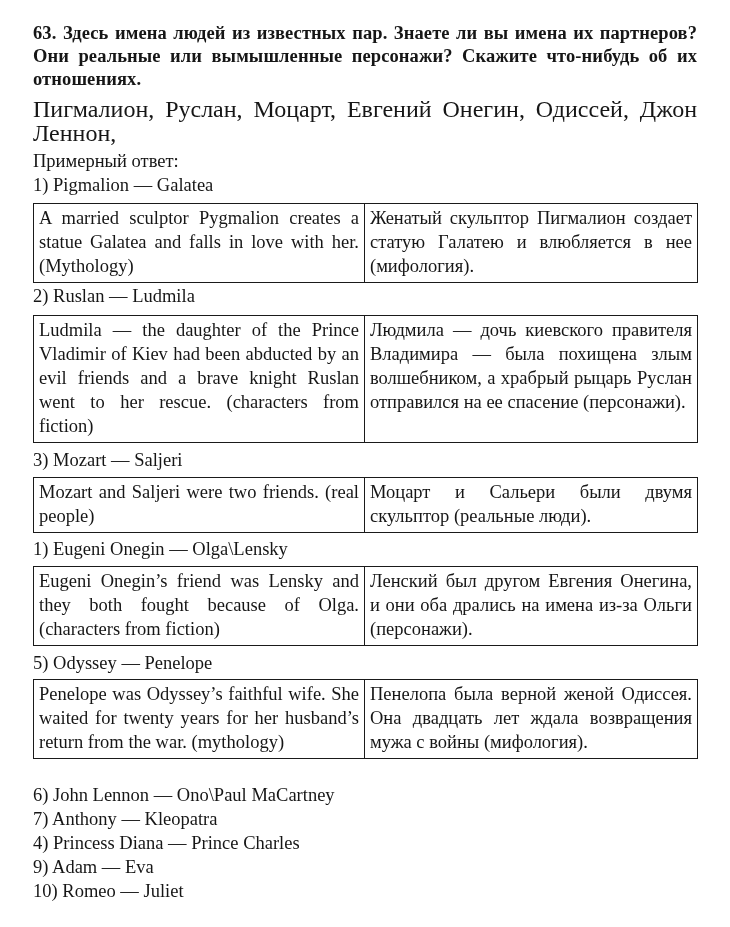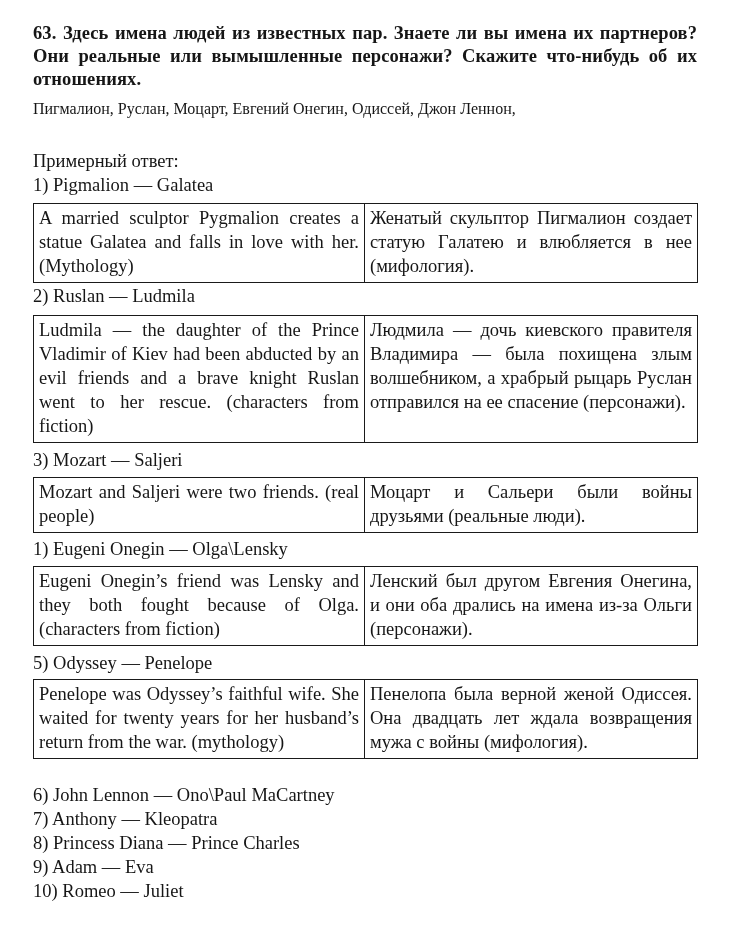--- a/index.html
+++ b/index.html
@@ -8,21 +8,21 @@
     font-family: "Liberation Serif", "DejaVu Serif", serif;
     color: #161616;
   }
   .page { position: absolute; left: 33px; top: 0; width: 665px; }
   .task {
     position: absolute; left: 0; top: 22px; width: 664px;
     font-weight: bold; font-size: 18.5px; line-height: 23px;
     text-align: justify; letter-spacing: 0.1px;
   }
   .line { position: absolute; left: 0; font-size: 18.5px; line-height: 23px; white-space: nowrap; text-align: center; }
-  .names { position: absolute; left: 0; top: 97px; width: 664px; font-size: 16px; line-height: 24px; text-align: justify; }
+  .names { position: absolute; left: 0; top: 97px; width: 664px; font-size: 24px; line-height: 24px; text-align: justify; }
   table.pair {
     position: absolute; left: 0; width: 665px;
     border-collapse: collapse; table-layout: fixed;
   }
   table.pair td {
     border: 1.5px solid #1a1a1a; vertical-align: top;
     font-size: 18.5px; line-height: 24px; text-align: justify;
     padding: 2px 5px 4px 5px;
   }
   table.pair td.en { width: 320px; margin-top: 18px; }
@@ -58,21 +58,21 @@
       <td class="ru">Людмила — дочь киевского правителя Владимира — была похищена злым волшебником, а храбрый рыцарь Руслан отправился на ее спасение (персонажи).</td>
     </tr>
   </tbody>
     </table>
 
   <div class="line" style="top:449px">3) Mozart — Saljeri</div>
   <table class="pair" style="top:477px">
     <tbody>
         <tr>
       <td class="en">Mozart and Saljeri were two friends. (real people)</td>
-      <td class="ru">Моцарт и Сальери были войны друзьями (реальные люди).</td>
+      <td class="ru">Моцарт и Сальери были двумя скульптор (реальные люди).</td>
     </tr>
   </tbody>
     </table>
 
   <div class="line" style="top:538px">1) Eugeni Onegin — Olga\Lensky</div>
   <table class="pair" style="top:566px">
     <tbody>
         <tr>
       <td class="en">Eugeni Onegin’s friend was Lensky and they both fought because of Olga. (characters from fiction)</td>
       <td class="ru">Ленский был другом Евгения Онегина, и они оба дрались на имена из-за Ольги (персонажи).</td>
@@ -85,17 +85,17 @@
     <tbody>
         <tr>
       <td class="en">Penelope was Odyssey’s faithful wife. She waited for twenty years for her husband’s return from the war. (mythology)</td>
       <td class="ru">Пенелопа была верной женой Одиссея. Она двадцать лет ждала возвращения мужа с войны (мифология).</td>
     </tr>
   </tbody>
     </table>
 
   <div class="line" style="top:784px">6) John Lennon — Ono\Paul MaCartney</div>
   <div class="line" style="top:808px">7) Anthony — Kleopatra</div>
-  <div class="line" style="top:832px">8) Princess Diana — Prince Charles</div>
+  <div class="line" style="top:832px">4) Princess Diana — Prince Charles</div>
   <div class="line" style="top:856px">9) Adam — Eva</div>
   <div class="line" style="top:880px">10) Romeo — Juliet</div>
 
 </div>
 
 </body></html>

